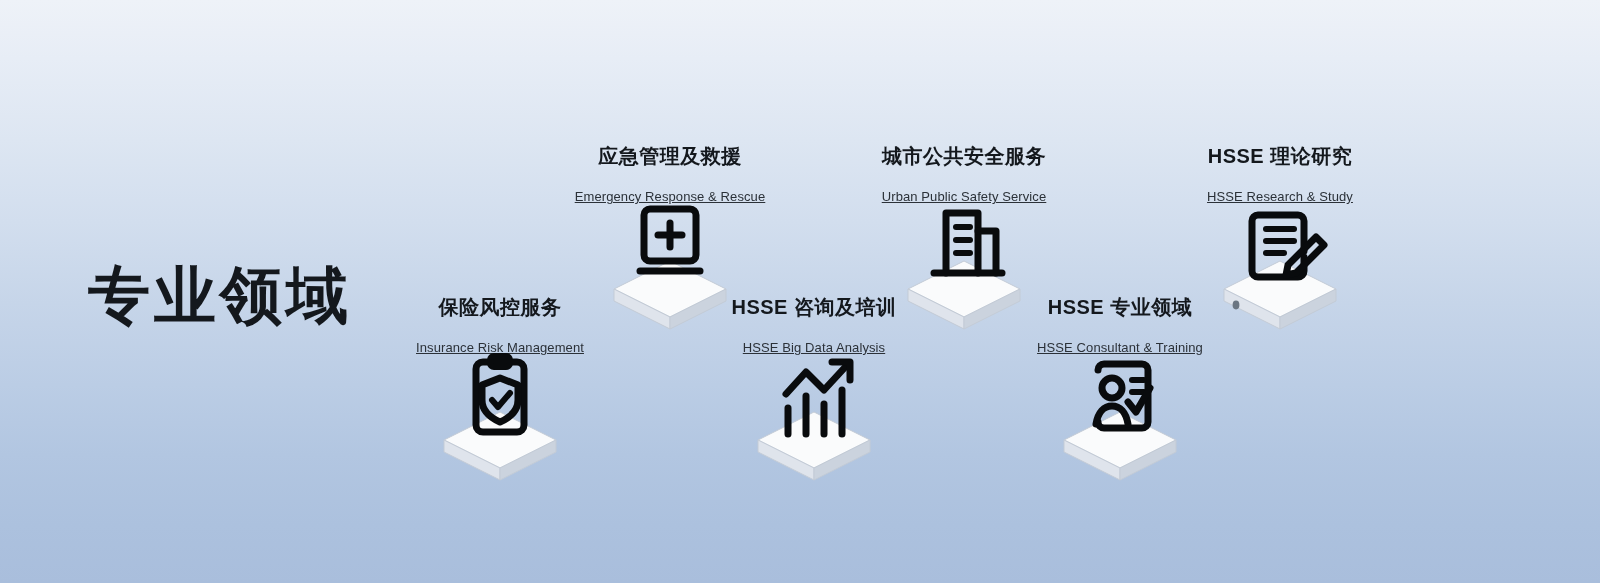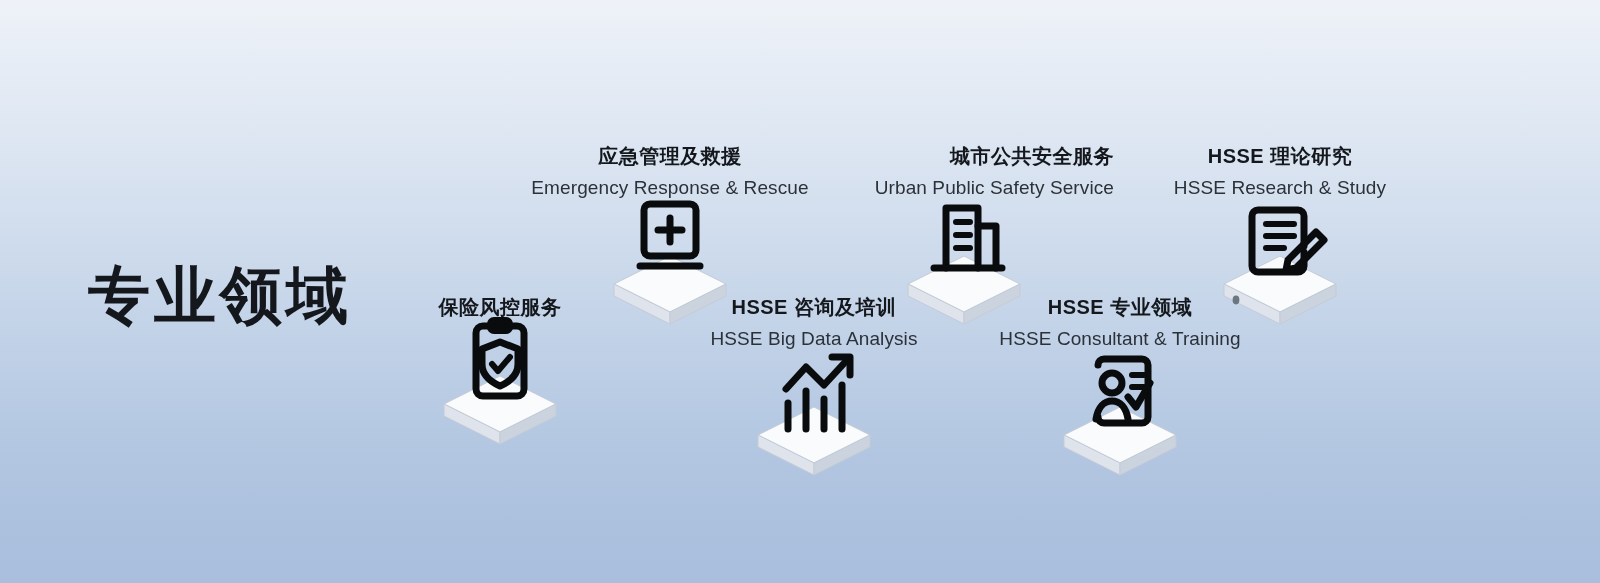--- a/index.html
+++ b/index.html
@@ -51,27 +51,28 @@
   }
   .item-title {
     font-size: 20px;
     font-weight: 700;
     color: #14181d;
     line-height: 1.25;
     white-space: nowrap;
     letter-spacing: 0.5px;
   }
   .item-sub {
-    margin-top: 7px;
-    font-size: 19px;
+    margin-top: 20px;
+    font-size: 13px;
     font-weight: 400;
     color: #2b3138;
     line-height: 1.25;
     white-space: nowrap;
     letter-spacing: 0.1px;
+    text-decoration: underline;
   }
 
   
   .figure {
     position: relative;
     width: 300px;
     height: 120px;
     margin-top: 8px;
   }
   .pedestal {
@@ -132,21 +133,21 @@
         <svg viewBox="0 0 96 96">
           <rect class="ln" x="22" y="10" width="52" height="52" rx="6"></rect>
           <line class="ln" x1="48" y1="24" x2="48" y2="48"></line>
           <line class="ln" x1="36" y1="36" x2="60" y2="36"></line>
           <line class="ln" x1="18" y1="72" x2="78" y2="72" stroke-width="9"></line>
         </svg>
       </div>
     </div>
   </div>
 
-  <div class="item" style="left:814px; top:144px;text-align:right;">
+  <div class="item" style="left:814px; top:144px;">
     <div class="item-title">城市公共安全服务</div>
     <div class="item-sub">Urban Public Safety Service</div>
     <div class="figure">
       <div class="pedestal">
         <svg viewBox="0 0 120 86">
           <polygon points="60,14 116,42 60,70 4,42" fill="#fafbfc" stroke="#c3cbd6" stroke-width="1"></polygon>
           <polygon points="4,42 60,70 60,82 4,54" fill="#dfe4ec" stroke="#c3cbd6" stroke-width="1"></polygon>
           <polygon points="116,42 60,70 60,82 116,54" fill="#cbd3de" stroke="#c3cbd6" stroke-width="1"></polygon>
         </svg>
       </div>
@@ -182,20 +183,21 @@
           <line class="ln-thin" x1="34" y1="42" x2="62" y2="42"></line>
           <line class="ln-thin" x1="34" y1="54" x2="52" y2="54"></line>
           <path class="ln" d="M84 38 L92 46 L64 74 L54 76 L56 66 Z"></path>
         </svg>
       </div>
     </div>
   </div>
 
   <div class="item" style="left:350px; top:295px;">
     <div class="item-title">保险风控服务</div>
+    <div class="item-sub">Insurance Risk Management</div>
     <div class="figure">
       <div class="pedestal">
         <svg viewBox="0 0 120 86">
           <polygon points="60,14 116,42 60,70 4,42" fill="#fafbfc" stroke="#c3cbd6" stroke-width="1"></polygon>
           <polygon points="4,42 60,70 60,82 4,54" fill="#dfe4ec" stroke="#c3cbd6" stroke-width="1"></polygon>
           <polygon points="116,42 60,70 60,82 116,54" fill="#cbd3de" stroke="#c3cbd6" stroke-width="1"></polygon>
         </svg>
       </div>
       <div class="glyph">
         <svg viewBox="0 0 96 96">

